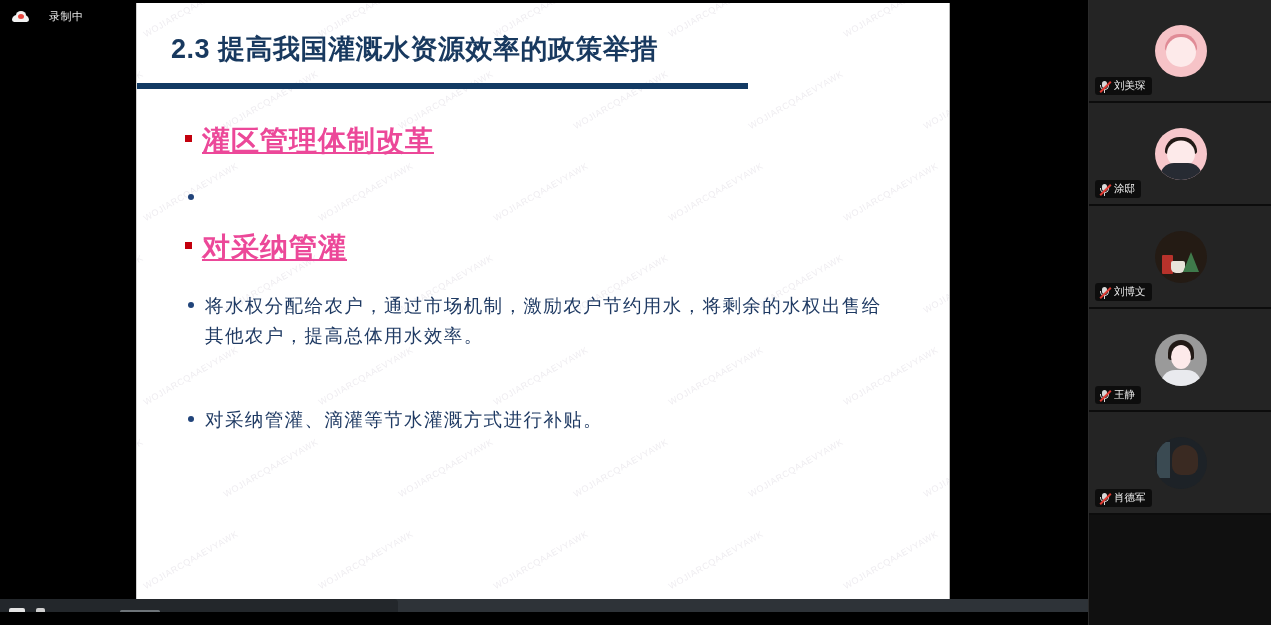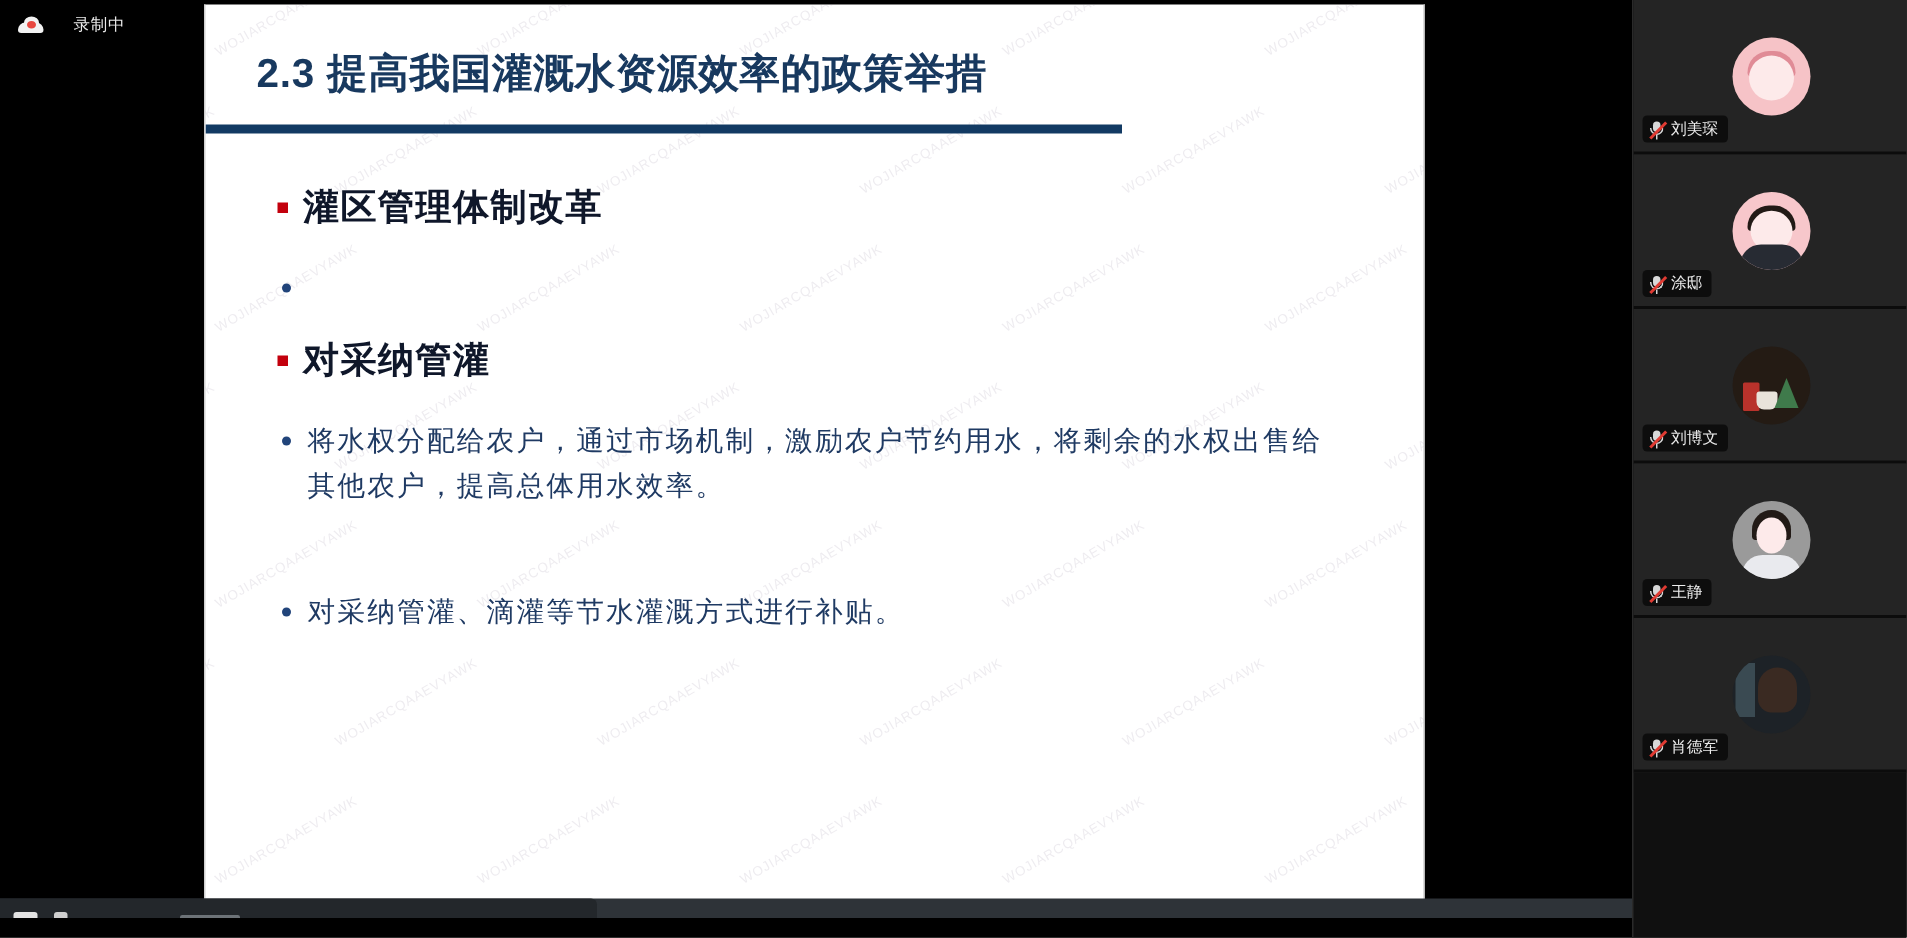--- a/index.html
+++ b/index.html
@@ -111,25 +111,26 @@
     display: flex; align-items: flex-start; gap: 10px;
     padding-left: 48px;
   }
   .sq-bullet {
     width: 7px; height: 7px;
     background: #c3000d;
     margin-top: 12px;
     flex: 0 0 auto;
   }
   .sec-head-text {
-    color: #0f172a;
-    font-size: 24px;
+    color: #ec4899;
+    font-size: 28px;
     font-weight: bold;
     letter-spacing: 1px;
     line-height: 1.3;
+    text-decoration: underline;
   }
   .sec-body {
     display: flex; align-items: flex-start; gap: 11px;
     padding-left: 51px;
     padding-right: 30px;
   }
   .dot-bullet {
     width: 6px; height: 6px;
     border-radius: 50%;
     background: #21447a;

